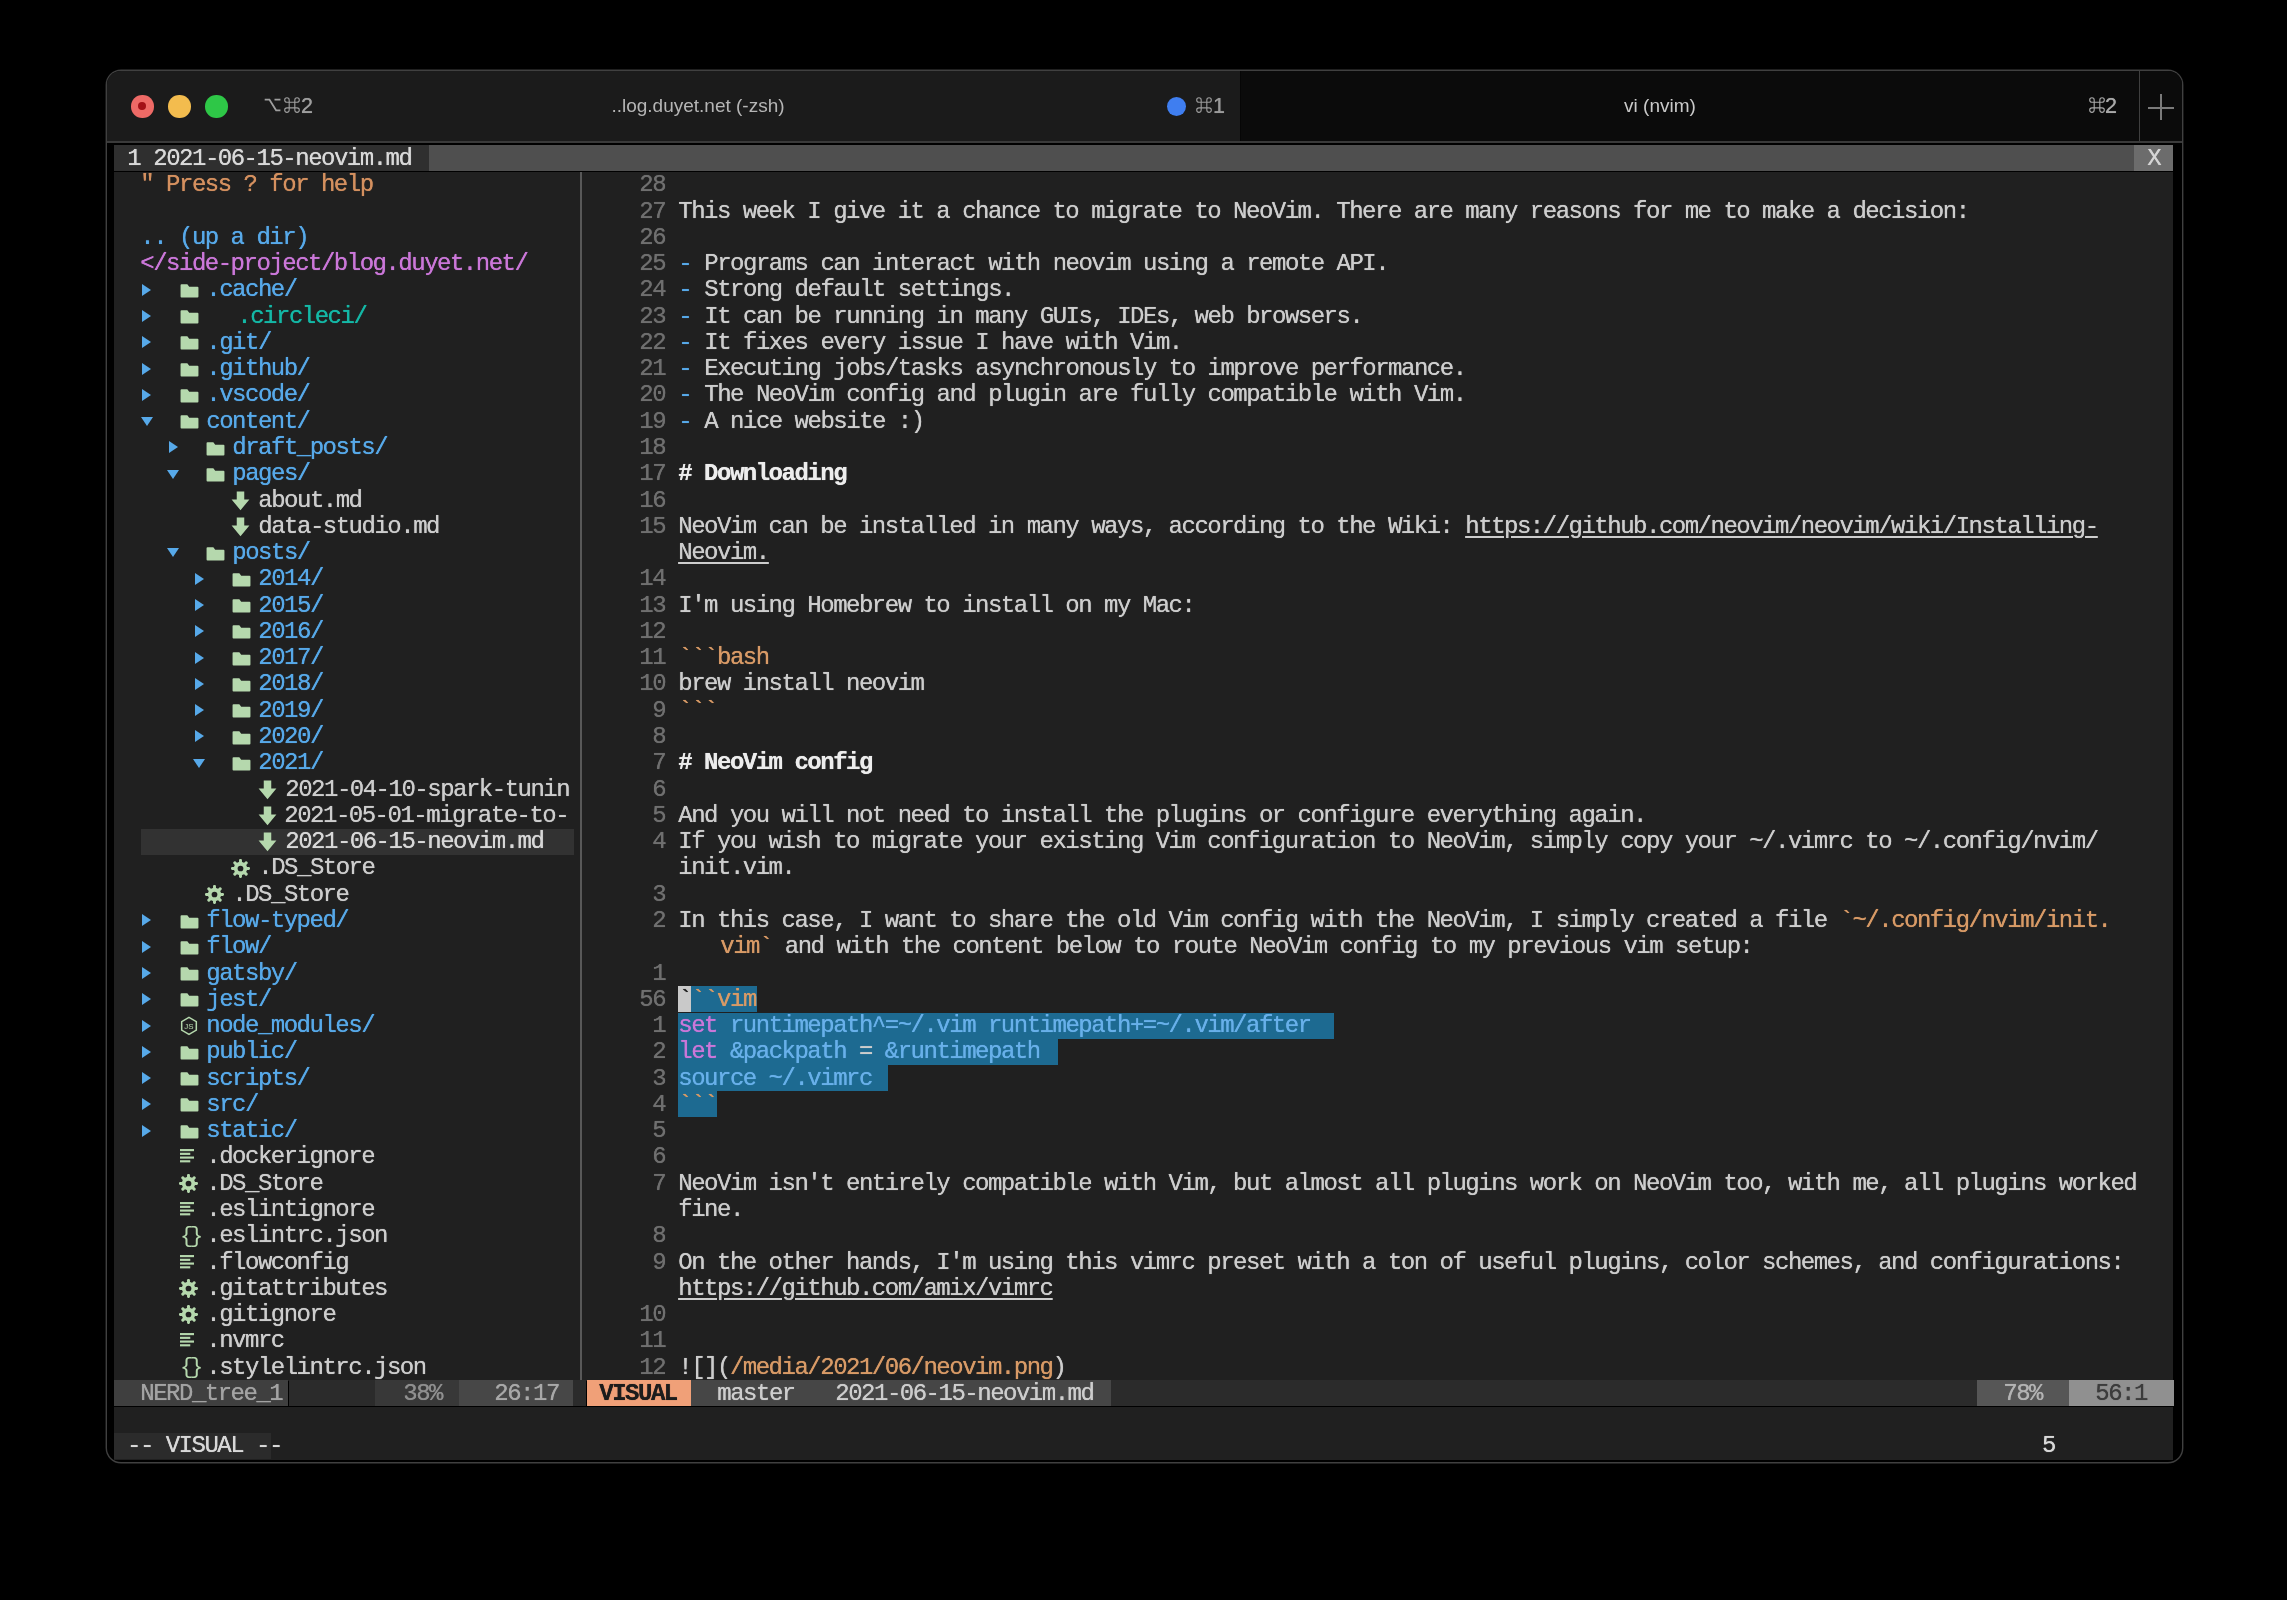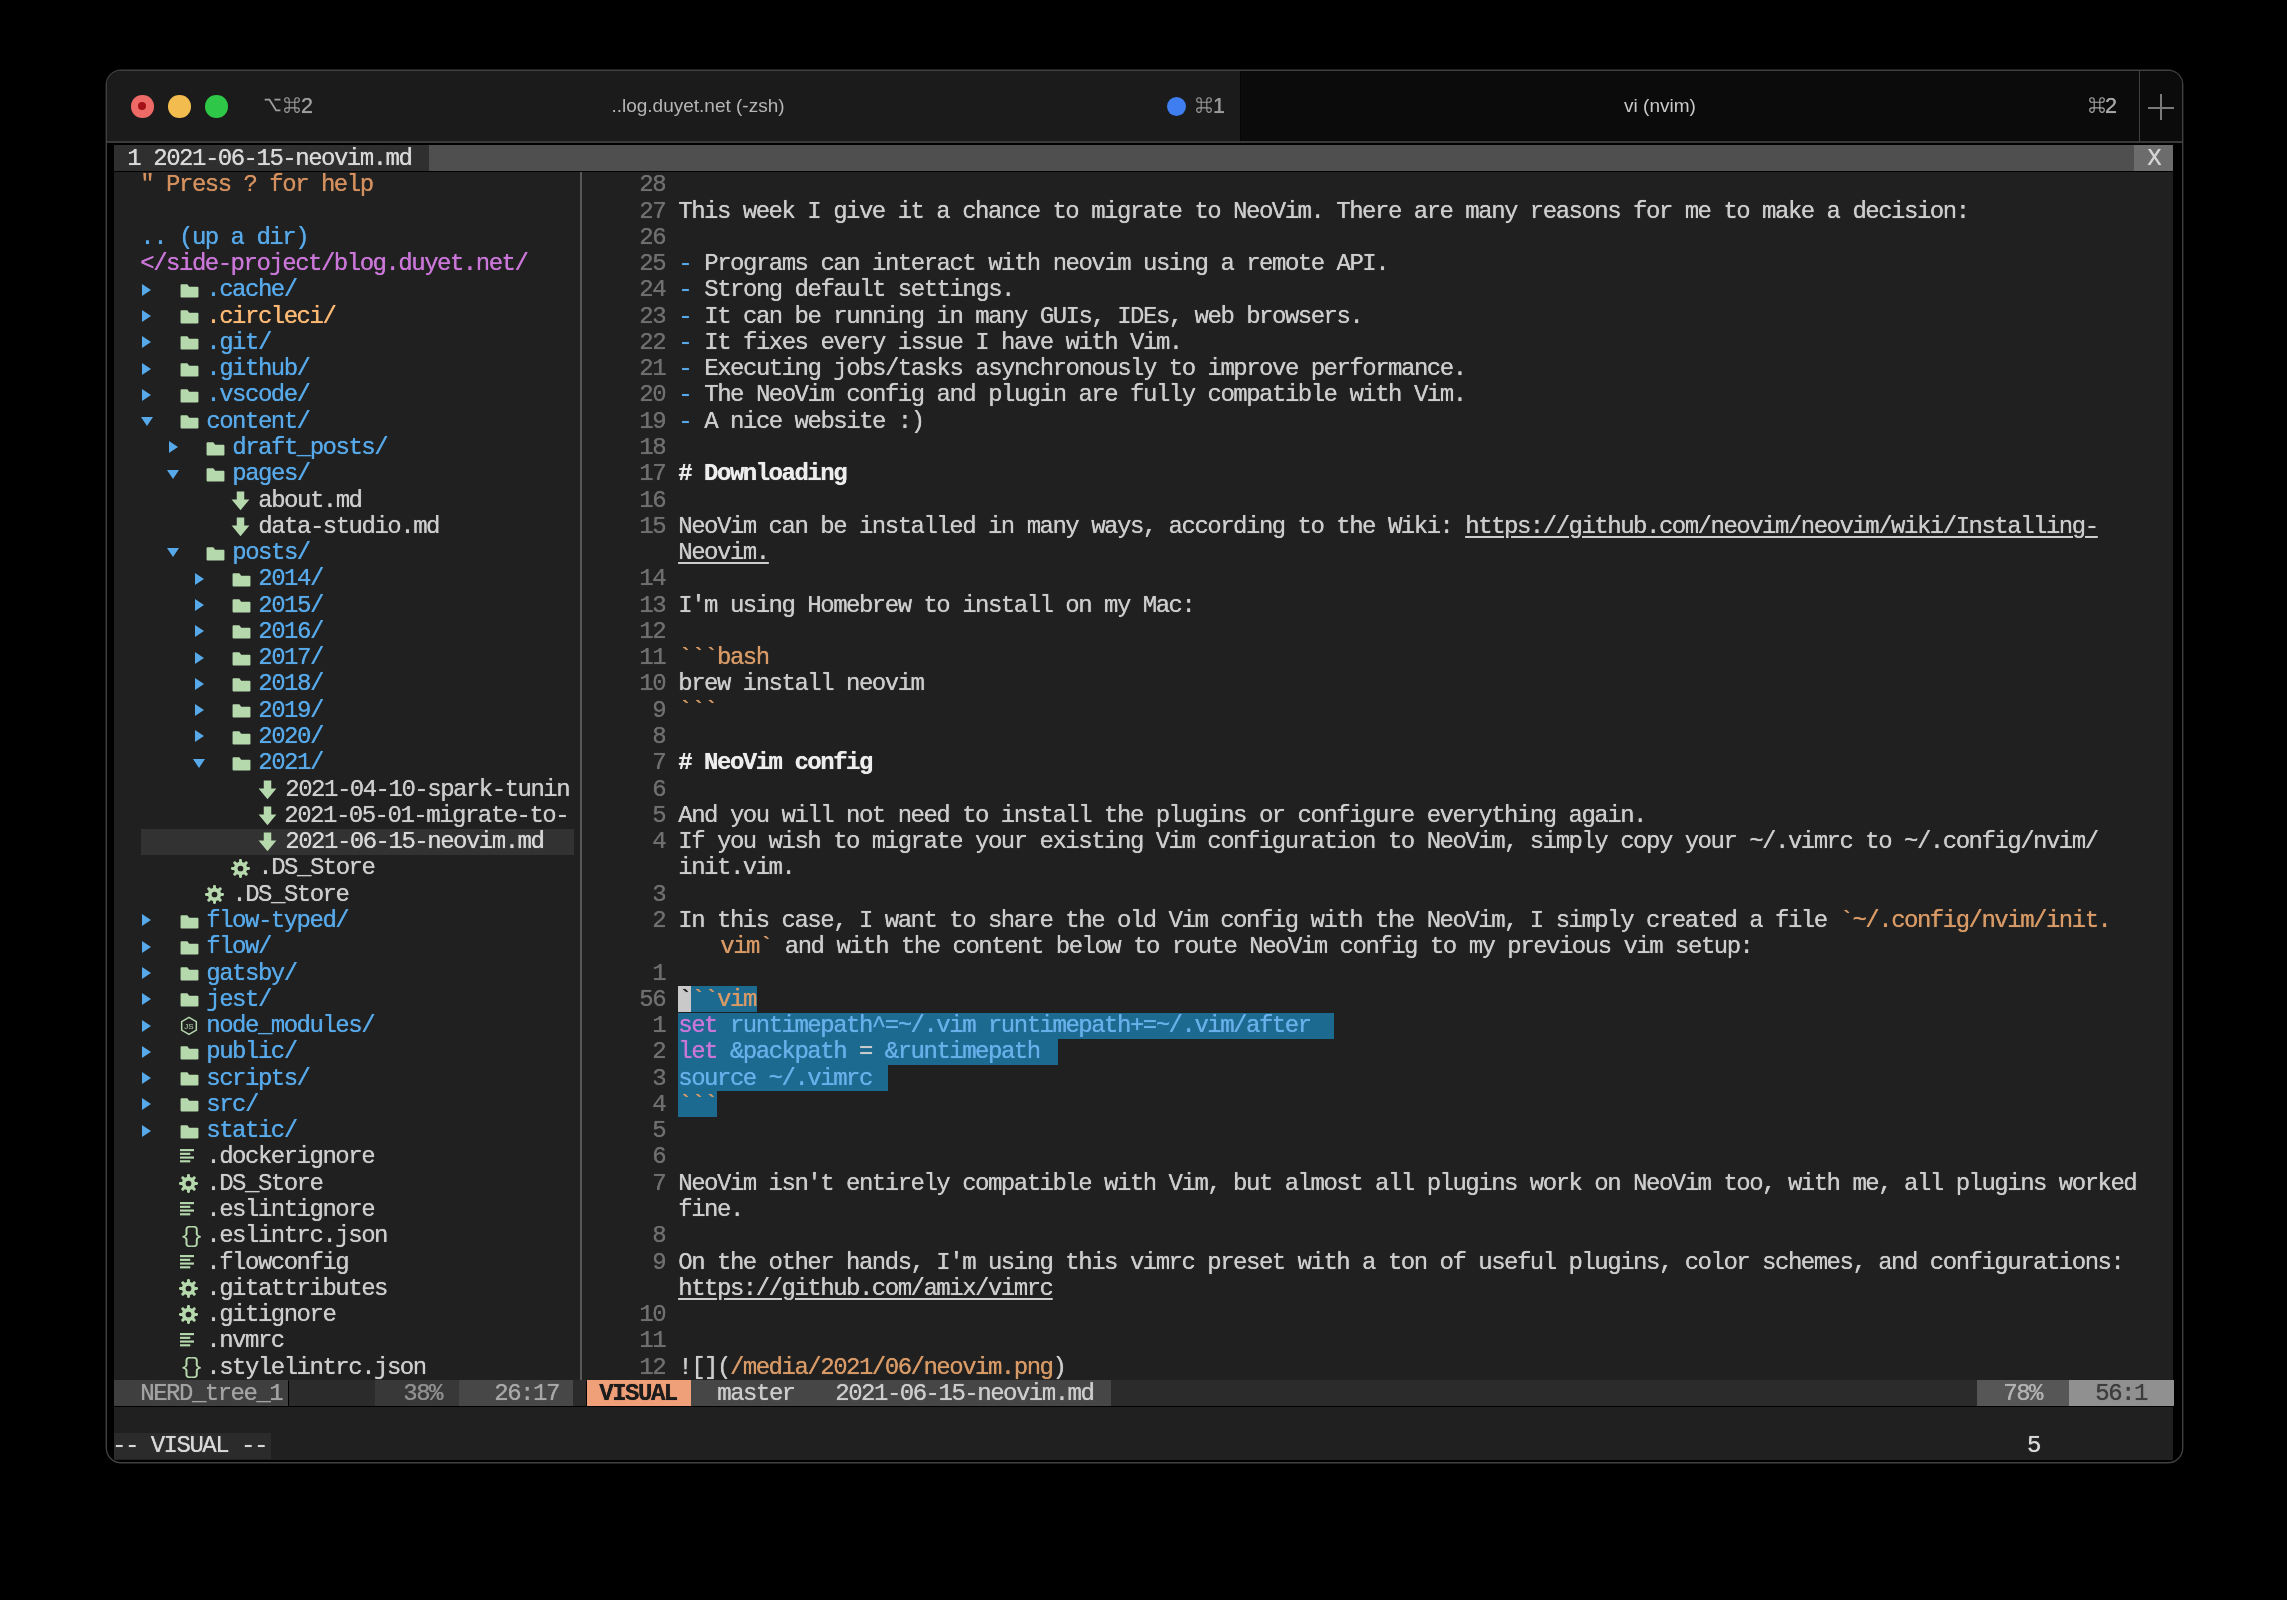--- a/index.html
+++ b/index.html
@@ -54,21 +54,21 @@
     <div class="" style="position:absolute;left:1004px;top:1309px;width:866px;height:26px;background:#2b2b2b;"></div>
     <div class="" style="position:absolute;left:1870px;top:1309px;width:92px;height:26px;background:#565656;"></div>
     <div class="" style="position:absolute;left:1962px;top:1309px;width:105px;height:26px;background:#909090;"></div>
     <div class="" style="position:absolute;left:7.3px;top:1336px;width:2059px;height:53px;background:#202020;"></div>
     <div class="" style="position:absolute;left:7.3px;top:1362px;width:157px;height:26px;background:#2b2b2b;"></div>
     <div class="m" style="left:7.3px;top:75px;width:2059px;height:26px"><span style="position:absolute;left:13px;top:0"><span style="color:#d9d9d9;">1</span></span><span style="position:absolute;left:39px;top:0"><span style="color:#d9d9d9;">2021-06-15-neovim.md</span></span><span style="position:absolute;left:2033px;top:0"><span style="color:#d5d5d5;">X</span></span></div>
     <div class="m" style="left:7.3px;top:101px;width:2059px;height:26px"><span style="position:absolute;left:26px;top:0"><span style="color:#d4905f;">"&nbsp;Press&nbsp;?&nbsp;for&nbsp;help</span></span></div>
     <div class="m" style="left:7.3px;top:154px;width:2059px;height:26px"><span style="position:absolute;left:26px;top:0"><span style="color:#57a9e9;">..&nbsp;(up&nbsp;a&nbsp;dir)</span></span></div>
     <div class="m" style="left:7.3px;top:180px;width:2059px;height:26px"><span style="position:absolute;left:26px;top:0"><span style="color:#cb77d9;">&lt;/side-project/blog.duyet.net/</span></span></div>
     <div class="m" style="left:7.3px;top:206px;width:2059px;height:26px"><span style="position:absolute;left:92px;top:0"><span style="color:#57a9e9;">.cache/</span></span></div>
-    <div class="m" style="left:7.3px;top:233px;width:2059px;height:26px"><span style="position:absolute;left:92px;top:0"><span style="color:#fdba74;">.circleci/</span></span></div>
+    <div class="m" style="left:7.3px;top:233px;width:2059px;height:26px"><span style="position:absolute;left:92px;top:0"><span style="color:#14b8a6;margin-left:31px;">.circleci/</span></span></div>
     <div class="m" style="left:7.3px;top:259px;width:2059px;height:26px"><span style="position:absolute;left:92px;top:0"><span style="color:#57a9e9;">.git/</span></span></div>
     <div class="m" style="left:7.3px;top:285px;width:2059px;height:26px"><span style="position:absolute;left:92px;top:0"><span style="color:#57a9e9;">.github/</span></span></div>
     <div class="m" style="left:7.3px;top:311px;width:2059px;height:26px"><span style="position:absolute;left:92px;top:0"><span style="color:#57a9e9;">.vscode/</span></span></div>
     <div class="m" style="left:7.3px;top:338px;width:2059px;height:26px"><span style="position:absolute;left:92px;top:0"><span style="color:#57a9e9;">content/</span></span></div>
     <div class="m" style="left:7.3px;top:364px;width:2059px;height:26px"><span style="position:absolute;left:118px;top:0"><span style="color:#57a9e9;">draft_posts/</span></span></div>
     <div class="m" style="left:7.3px;top:390px;width:1669px;height:26px"><span style="position:absolute;left:118px;top:0"><span style="color:#57a9e9;">pages/</span></span></div>
     <div class="m" style="left:7.3px;top:417px;width:2059px;height:26px"><span style="position:absolute;left:144px;top:0"><span style="color:#cdcdcd;">about.md</span></span></div>
     <div class="m" style="left:7.3px;top:443px;width:2059px;height:26px"><span style="position:absolute;left:144px;top:0"><span style="color:#cdcdcd;">data-studio.md</span></span></div>
     <div class="m" style="left:7.3px;top:469px;width:2059px;height:26px"><span style="position:absolute;left:118px;top:0"><span style="color:#57a9e9;">posts/</span></span></div>
     <div class="m" style="left:7.3px;top:495px;width:2059px;height:26px"><span style="position:absolute;left:144px;top:0"><span style="color:#57a9e9;">2014/</span></span></div>
@@ -148,21 +148,21 @@
     <div class="m" style="left:7.3px;top:1073px;width:2059px;height:26px"><span style="position:absolute;left:538px;top:0"><span style="color:#6f6f6f;">6</span></span></div>
     <div class="m" style="left:7.3px;top:1100px;width:2059px;height:26px"><span style="position:absolute;left:538px;top:0"><span style="color:#6f6f6f;">7</span></span><span style="position:absolute;left:564px;top:0"><span style="color:#cdcdcd;">NeoVim&nbsp;isn't&nbsp;entirely&nbsp;compatible&nbsp;with&nbsp;Vim,&nbsp;but&nbsp;almost&nbsp;all&nbsp;plugins&nbsp;work&nbsp;on&nbsp;NeoVim&nbsp;too,&nbsp;with&nbsp;me,&nbsp;all&nbsp;plugins&nbsp;worked</span></span></div>
     <div class="m" style="left:7.3px;top:1126px;width:2059px;height:26px"><span style="position:absolute;left:564px;top:0"><span style="color:#cdcdcd;">fine.</span></span></div>
     <div class="m" style="left:7.3px;top:1152px;width:2059px;height:26px"><span style="position:absolute;left:538px;top:0"><span style="color:#6f6f6f;">8</span></span></div>
     <div class="m" style="left:7.3px;top:1179px;width:2059px;height:26px"><span style="position:absolute;left:538px;top:0"><span style="color:#6f6f6f;">9</span></span><span style="position:absolute;left:564px;top:0"><span style="color:#cdcdcd;">On&nbsp;the&nbsp;other&nbsp;hands,&nbsp;I'm&nbsp;using&nbsp;this&nbsp;vimrc&nbsp;preset&nbsp;with&nbsp;a&nbsp;ton&nbsp;of&nbsp;useful&nbsp;plugins,&nbsp;color&nbsp;schemes,&nbsp;and&nbsp;configurations:</span></span></div>
     <div class="m" style="left:7.3px;top:1205px;width:2059px;height:26px"><span style="position:absolute;left:564px;top:0"><span style="color:#cdcdcd;text-decoration:underline;text-underline-offset:2.8px;">https://github.com/amix/vimrc</span></span></div>
     <div class="m" style="left:7.3px;top:1231px;width:2059px;height:26px"><span style="position:absolute;left:525px;top:0"><span style="color:#6f6f6f;">10</span></span></div>
     <div class="m" style="left:7.3px;top:1257px;width:2059px;height:26px"><span style="position:absolute;left:525px;top:0"><span style="color:#6f6f6f;">11</span></span></div>
     <div class="m" style="left:7.3px;top:1284px;width:2059px;height:26px"><span style="position:absolute;left:525px;top:0"><span style="color:#6f6f6f;">12</span></span><span style="position:absolute;left:564px;top:0"><span style="color:#cdcdcd;">![](</span><span style="color:#d89a66;">/media/2021/06/neovim.png</span><span style="color:#cdcdcd;">)</span></span></div>
     <div class="m" style="left:7.3px;top:1310px;width:2059px;height:26px"><span style="position:absolute;left:26px;top:0"><span style="color:#a3a3a3;">NERD_tree_1</span></span><span style="position:absolute;left:289px;top:0"><span style="color:#8f8f8f;">38%</span></span><span style="position:absolute;left:380px;top:0"><span style="color:#a8a8a8;">26:17</span></span><span style="position:absolute;left:485px;top:0"><span style="color:#1c1c1c;font-weight:bold;">VISUAL</span></span><span style="position:absolute;left:603px;top:0"><span style="color:#cdcdcd;">master</span></span><span style="position:absolute;left:721px;top:0"><span style="color:#cdcdcd;">2021-06-15-neovim.md</span></span><span style="position:absolute;left:1889px;top:0"><span style="color:#b3b3b3;">78%</span></span><span style="position:absolute;left:1981px;top:0"><span style="color:#3c3c3c;">56:1</span></span></div>
-    <div class="m" style="left:5px;top:1362px;width:1925px;height:26px"><span style="position:absolute;left:0px;top:0"><span style="color:#d8d8d8;">--&nbsp;VISUAL&nbsp;--</span></span><span style="position:absolute;left:1915px;top:0"><span style="color:#d8d8d8;">5</span></span></div>
+    <div class="m" style="left:20px;top:1362px;width:1925px;height:26px"><span style="position:absolute;left:0px;top:0"><span style="color:#d8d8d8;">--&nbsp;VISUAL&nbsp;--</span></span><span style="position:absolute;left:1915px;top:0"><span style="color:#d8d8d8;">5</span></span></div>
 <div id="icons" style="position:absolute;left:0;top:0">
       <div style="position:absolute;left:35px;top:213px;width:0;height:0;border-left:9.8px solid #57a9e9;border-top:6px solid transparent;border-bottom:6px solid transparent"></div>
       <svg style="position:absolute;left:73px;top:211px" width="19" height="16" viewBox="0 0 20 17">
         <path d="M1.5 2.5 h6.2 l2 2.6 h8.8 a1 1 0 0 1 1 1 v9.4 a1 1 0 0 1 -1 1 h-17 a1 1 0 0 1 -1-1 v-12 a1 1 0 0 1 1-1 z" fill="#b5d8ad"></path>
       </svg>
       <div style="position:absolute;left:35px;top:239px;width:0;height:0;border-left:9.8px solid #57a9e9;border-top:6px solid transparent;border-bottom:6px solid transparent"></div>
       <svg style="position:absolute;left:73px;top:237px" width="19" height="16" viewBox="0 0 20 17">
         <path d="M1.5 2.5 h6.2 l2 2.6 h8.8 a1 1 0 0 1 1 1 v9.4 a1 1 0 0 1 -1 1 h-17 a1 1 0 0 1 -1-1 v-12 a1 1 0 0 1 1-1 z" fill="#b5d8ad"></path>
       </svg>
       <div style="position:absolute;left:35px;top:265px;width:0;height:0;border-left:9.8px solid #57a9e9;border-top:6px solid transparent;border-bottom:6px solid transparent"></div>

